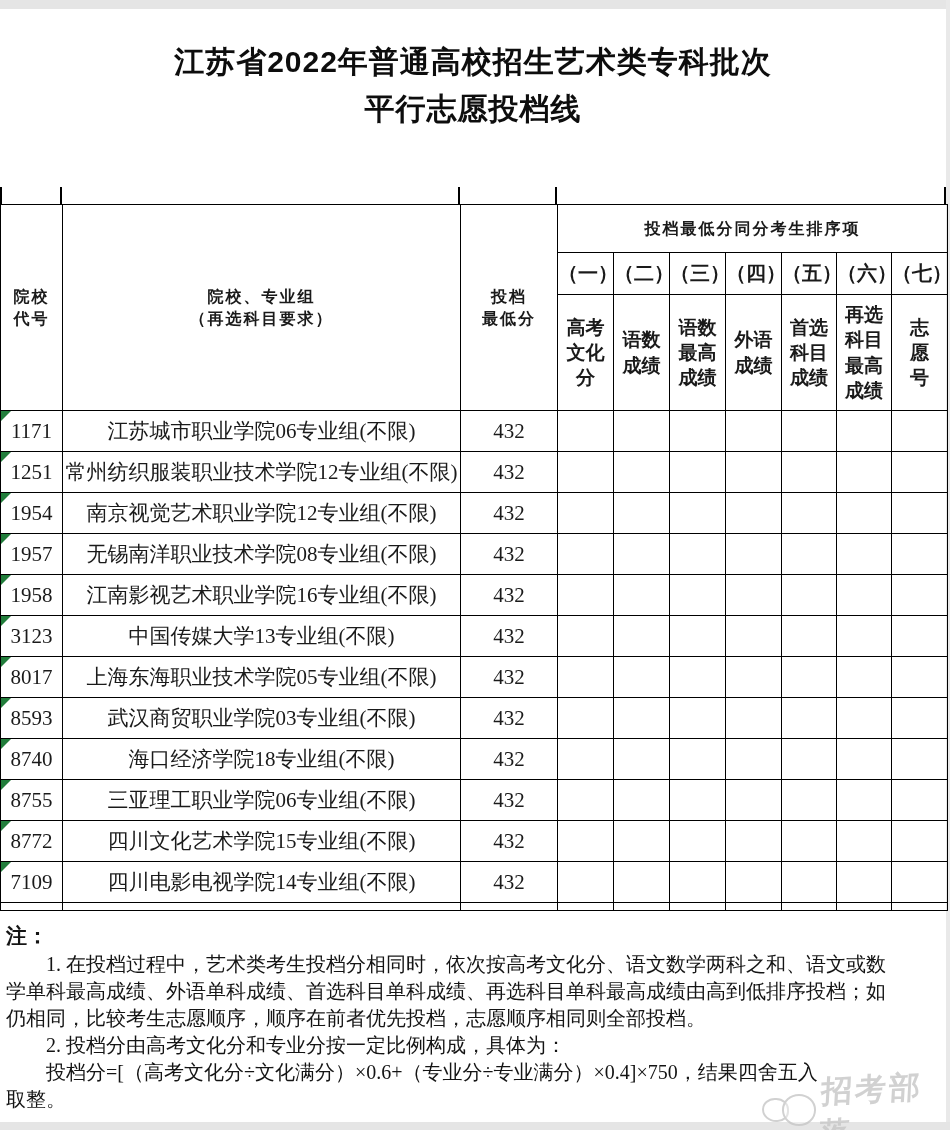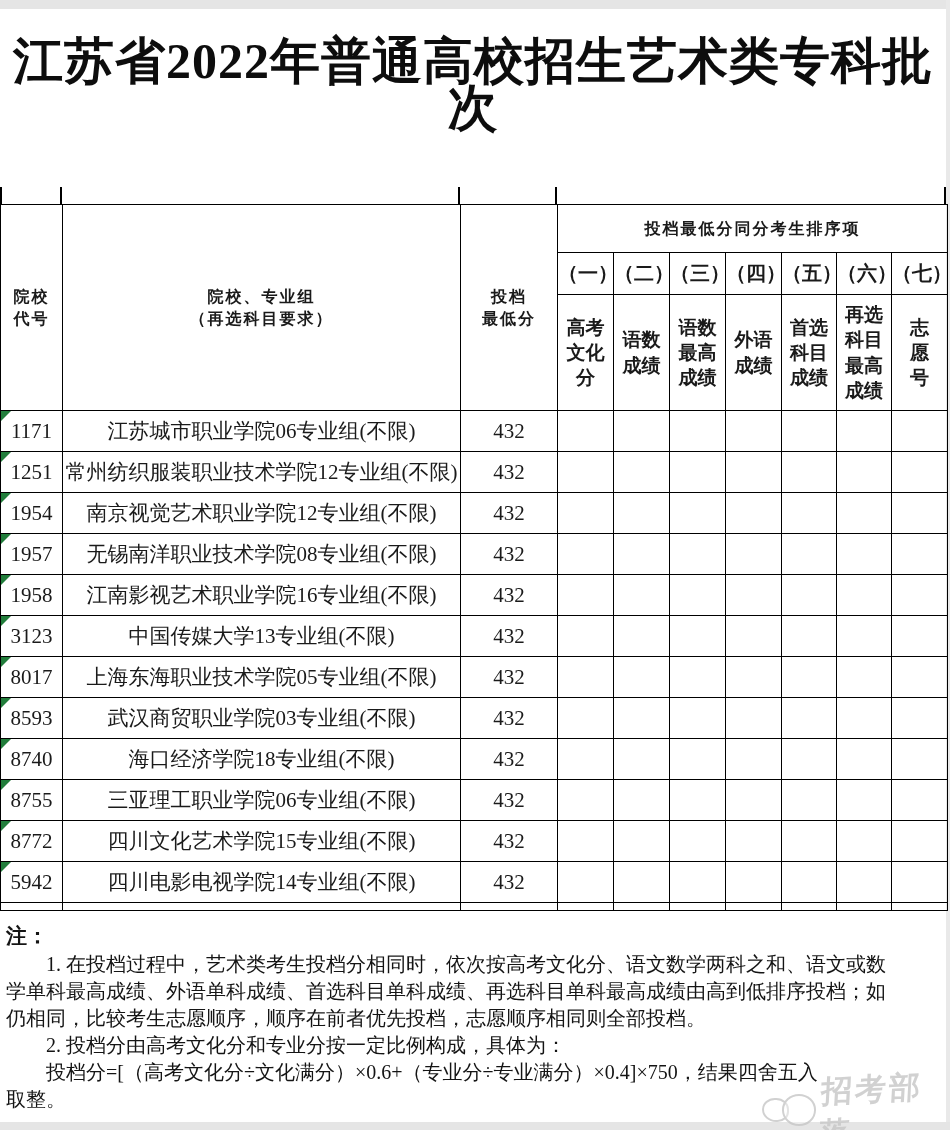--- a/index.html
+++ b/index.html
@@ -7,22 +7,22 @@
         font-family:"Liberation Serif","DejaVu Serif",serif;color:#1a1a1a;}
 
   
   .strip{position:absolute;background:#e5e5e5;}
   .strip-top{left:0;top:0;width:950px;height:9px;}
   .strip-right{right:0;top:0;width:4px;height:1130px;background:#e9e9e9;}
   .strip-bottom{left:0;bottom:0;width:950px;height:8px;}
 
   
   .title{position:absolute;left:0;top:38px;width:946px;text-align:center;
-         font-family:Liberation Serif, serif;
-         font-weight:bold;font-size:50px;line-height:47px;letter-spacing:1px;color:#0d0d0d;}
+         font-family:Liberation Sans, sans-serif;
+         font-weight:bold;font-size:30px;line-height:47px;letter-spacing:1px;color:#0d0d0d;}
 
   
   .partial-top{position:absolute;left:0;top:187px;width:947px;height:17px;}
   .partial-top .v{position:absolute;top:0;width:2px;height:17px;background:#000;}
 
   
   table.score{position:absolute;left:0;top:204px;width:947px;border-collapse:collapse;table-layout:fixed;}
   table.score th,table.score td{border:1.5px solid #000;padding:0;vertical-align:middle;text-align:center;overflow:hidden;}
   table.score th{font-weight:bold;white-space:pre-line;font-size:19px;line-height:1.32;}
   tr.hdr-a{height:48px;} tr.hdr-a th{font-size:16px;letter-spacing:2px;}
@@ -51,20 +51,21 @@
 <body>
 
 <div class="page">
 
   <div class="strip strip-top"></div>
   <div class="strip strip-right"></div>
   <div class="strip strip-bottom"></div>
 
   <div class="title">
     <div>江苏省2022年普通高校招生艺术类专科批次</div>
+    <div>平行志愿投档线</div>
   </div>
 
   <div class="partial-top">
     <i class="v" style="left:0"></i>
     <i class="v" style="left:60px"></i>
     <i class="v" style="left:458px"></i>
     <i class="v" style="left:555px"></i>
     <i class="v" style="left:944px"></i>
   </div>
 
@@ -250,21 +251,21 @@
     <td class="score-cell">432</td>
     <td class="rank-cell"></td>
     <td class="rank-cell"></td>
     <td class="rank-cell"></td>
     <td class="rank-cell"></td>
     <td class="rank-cell"></td>
     <td class="rank-cell"></td>
     <td class="rank-cell"></td>
   </tr>
         <tr class="data">
-    <td class="code-cell"><span class="flag"></span><span>5942</span></td>
+    <td class="code-cell"><span class="flag"></span><span>7109</span></td>
     <td class="name-cell">四川电影电视学院14专业组(不限)</td>
     <td class="score-cell">432</td>
     <td class="rank-cell"></td>
     <td class="rank-cell"></td>
     <td class="rank-cell"></td>
     <td class="rank-cell"></td>
     <td class="rank-cell"></td>
     <td class="rank-cell"></td>
     <td class="rank-cell"></td>
   </tr>

